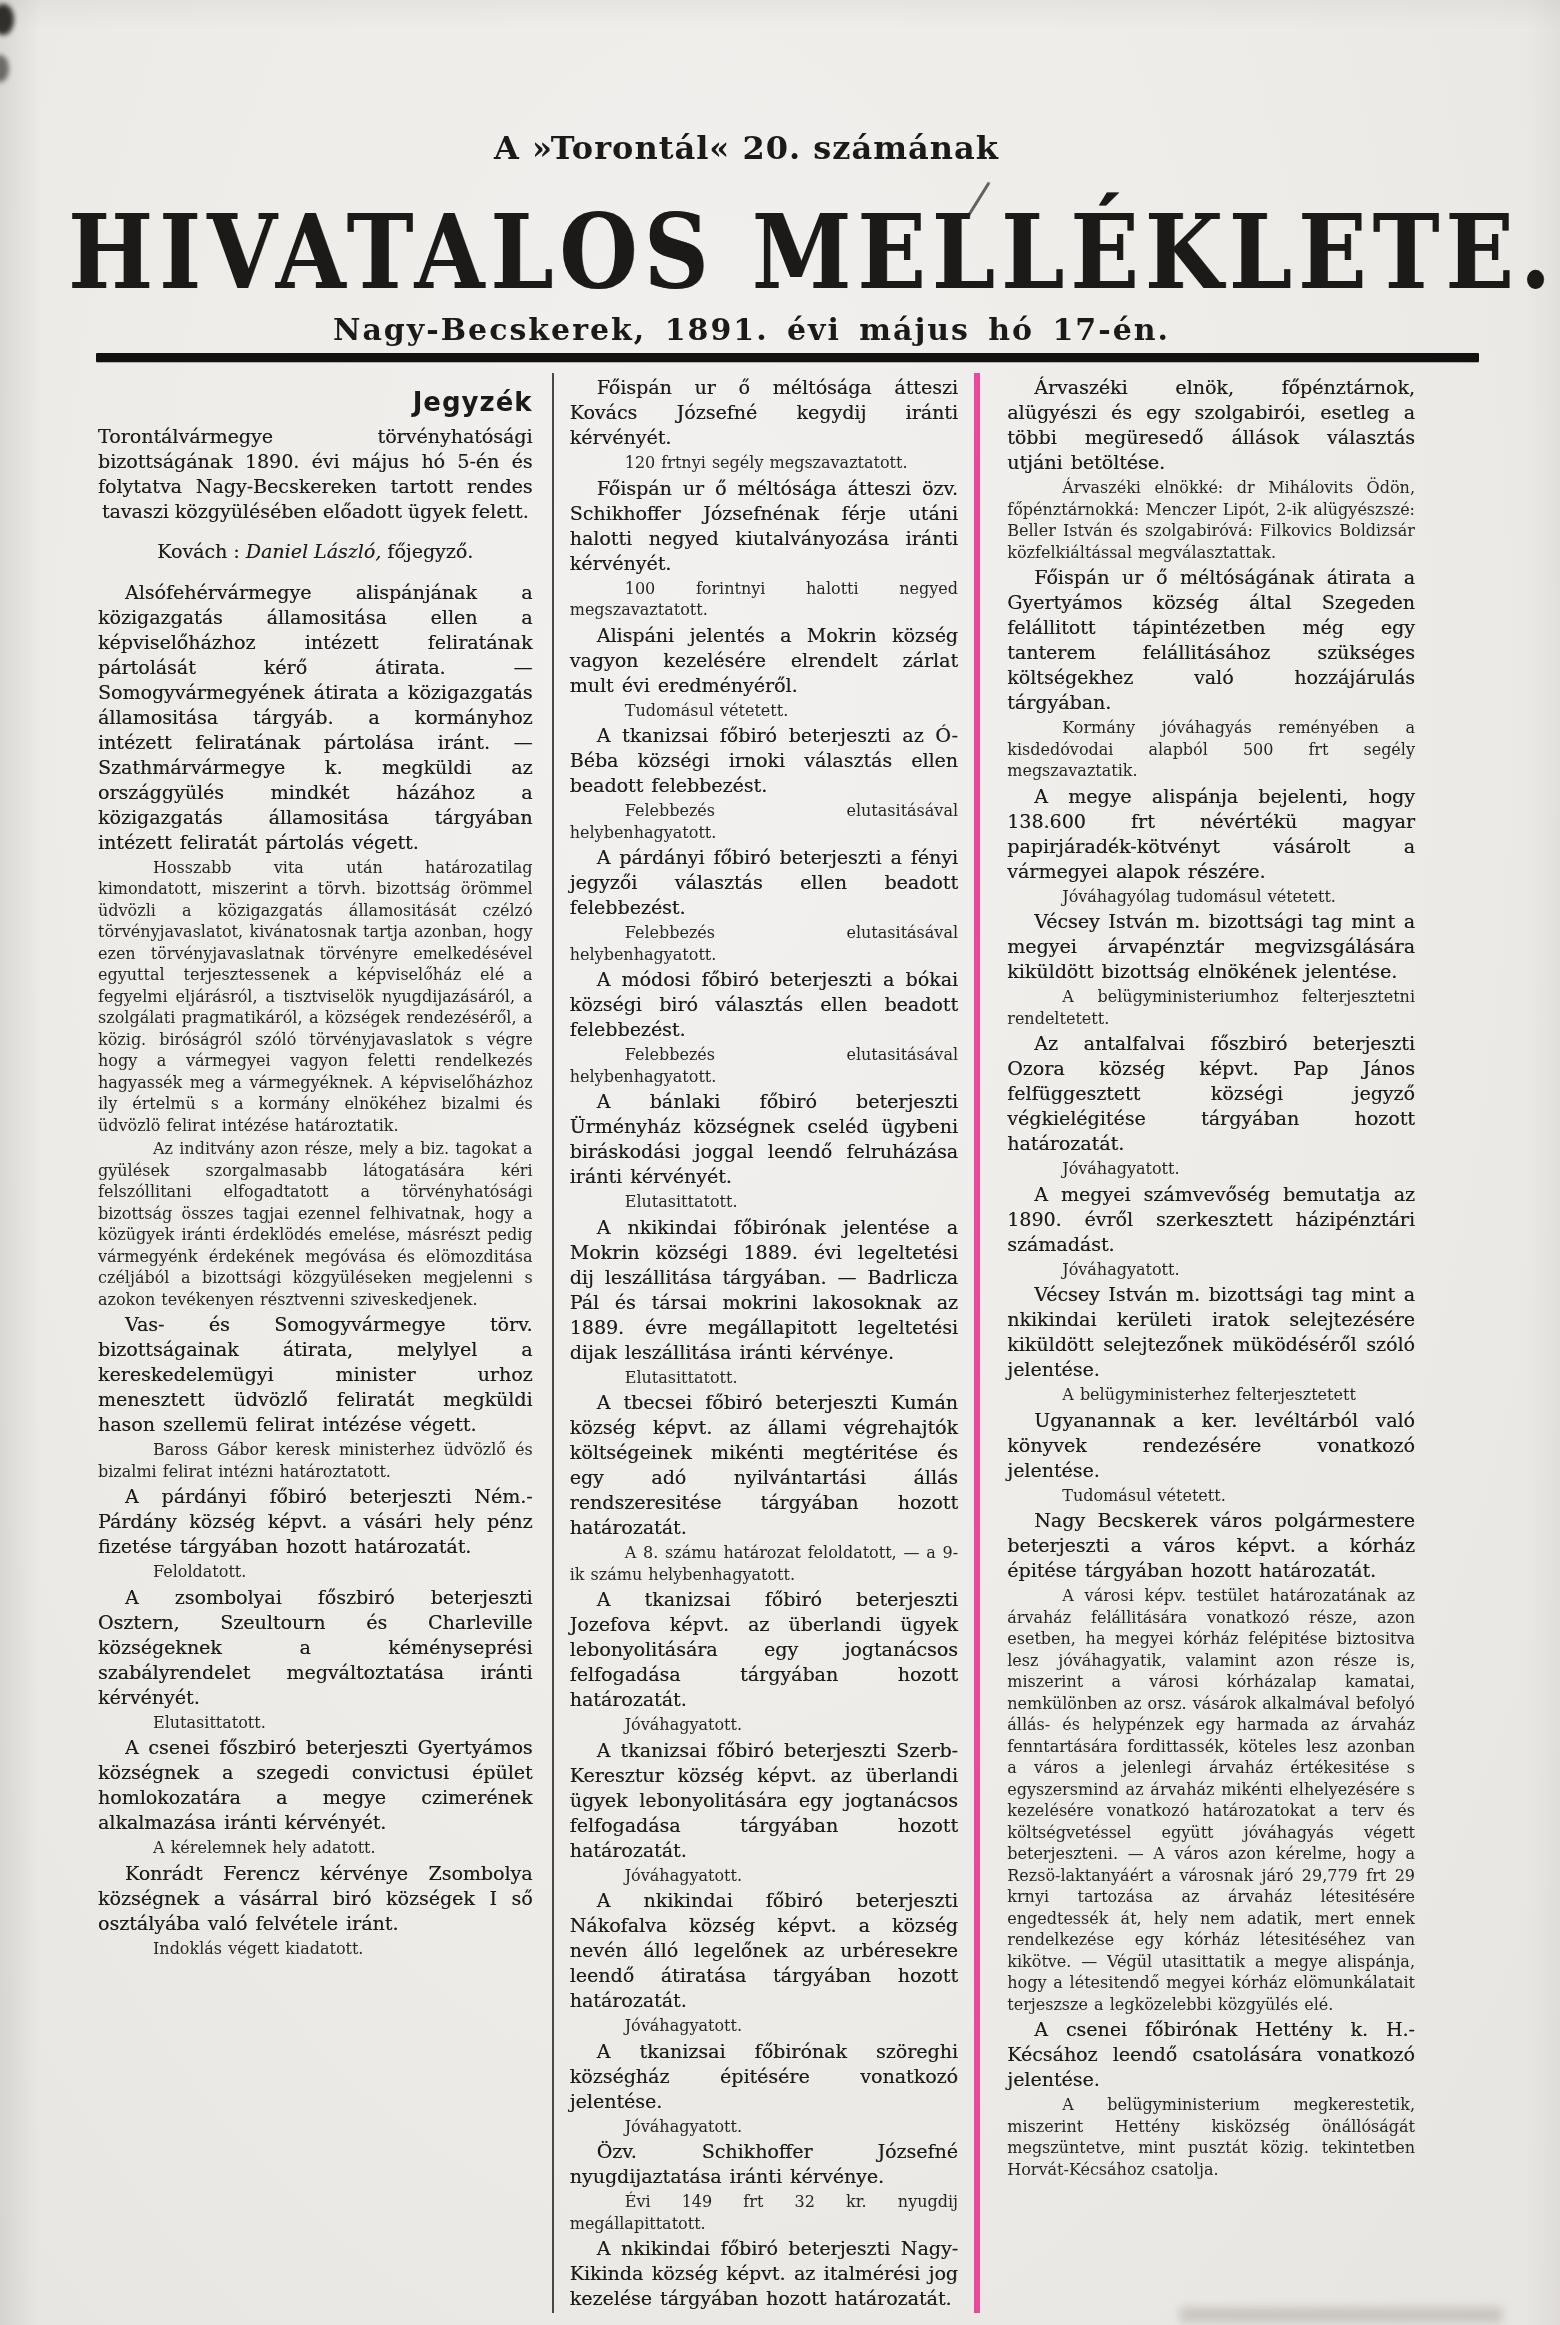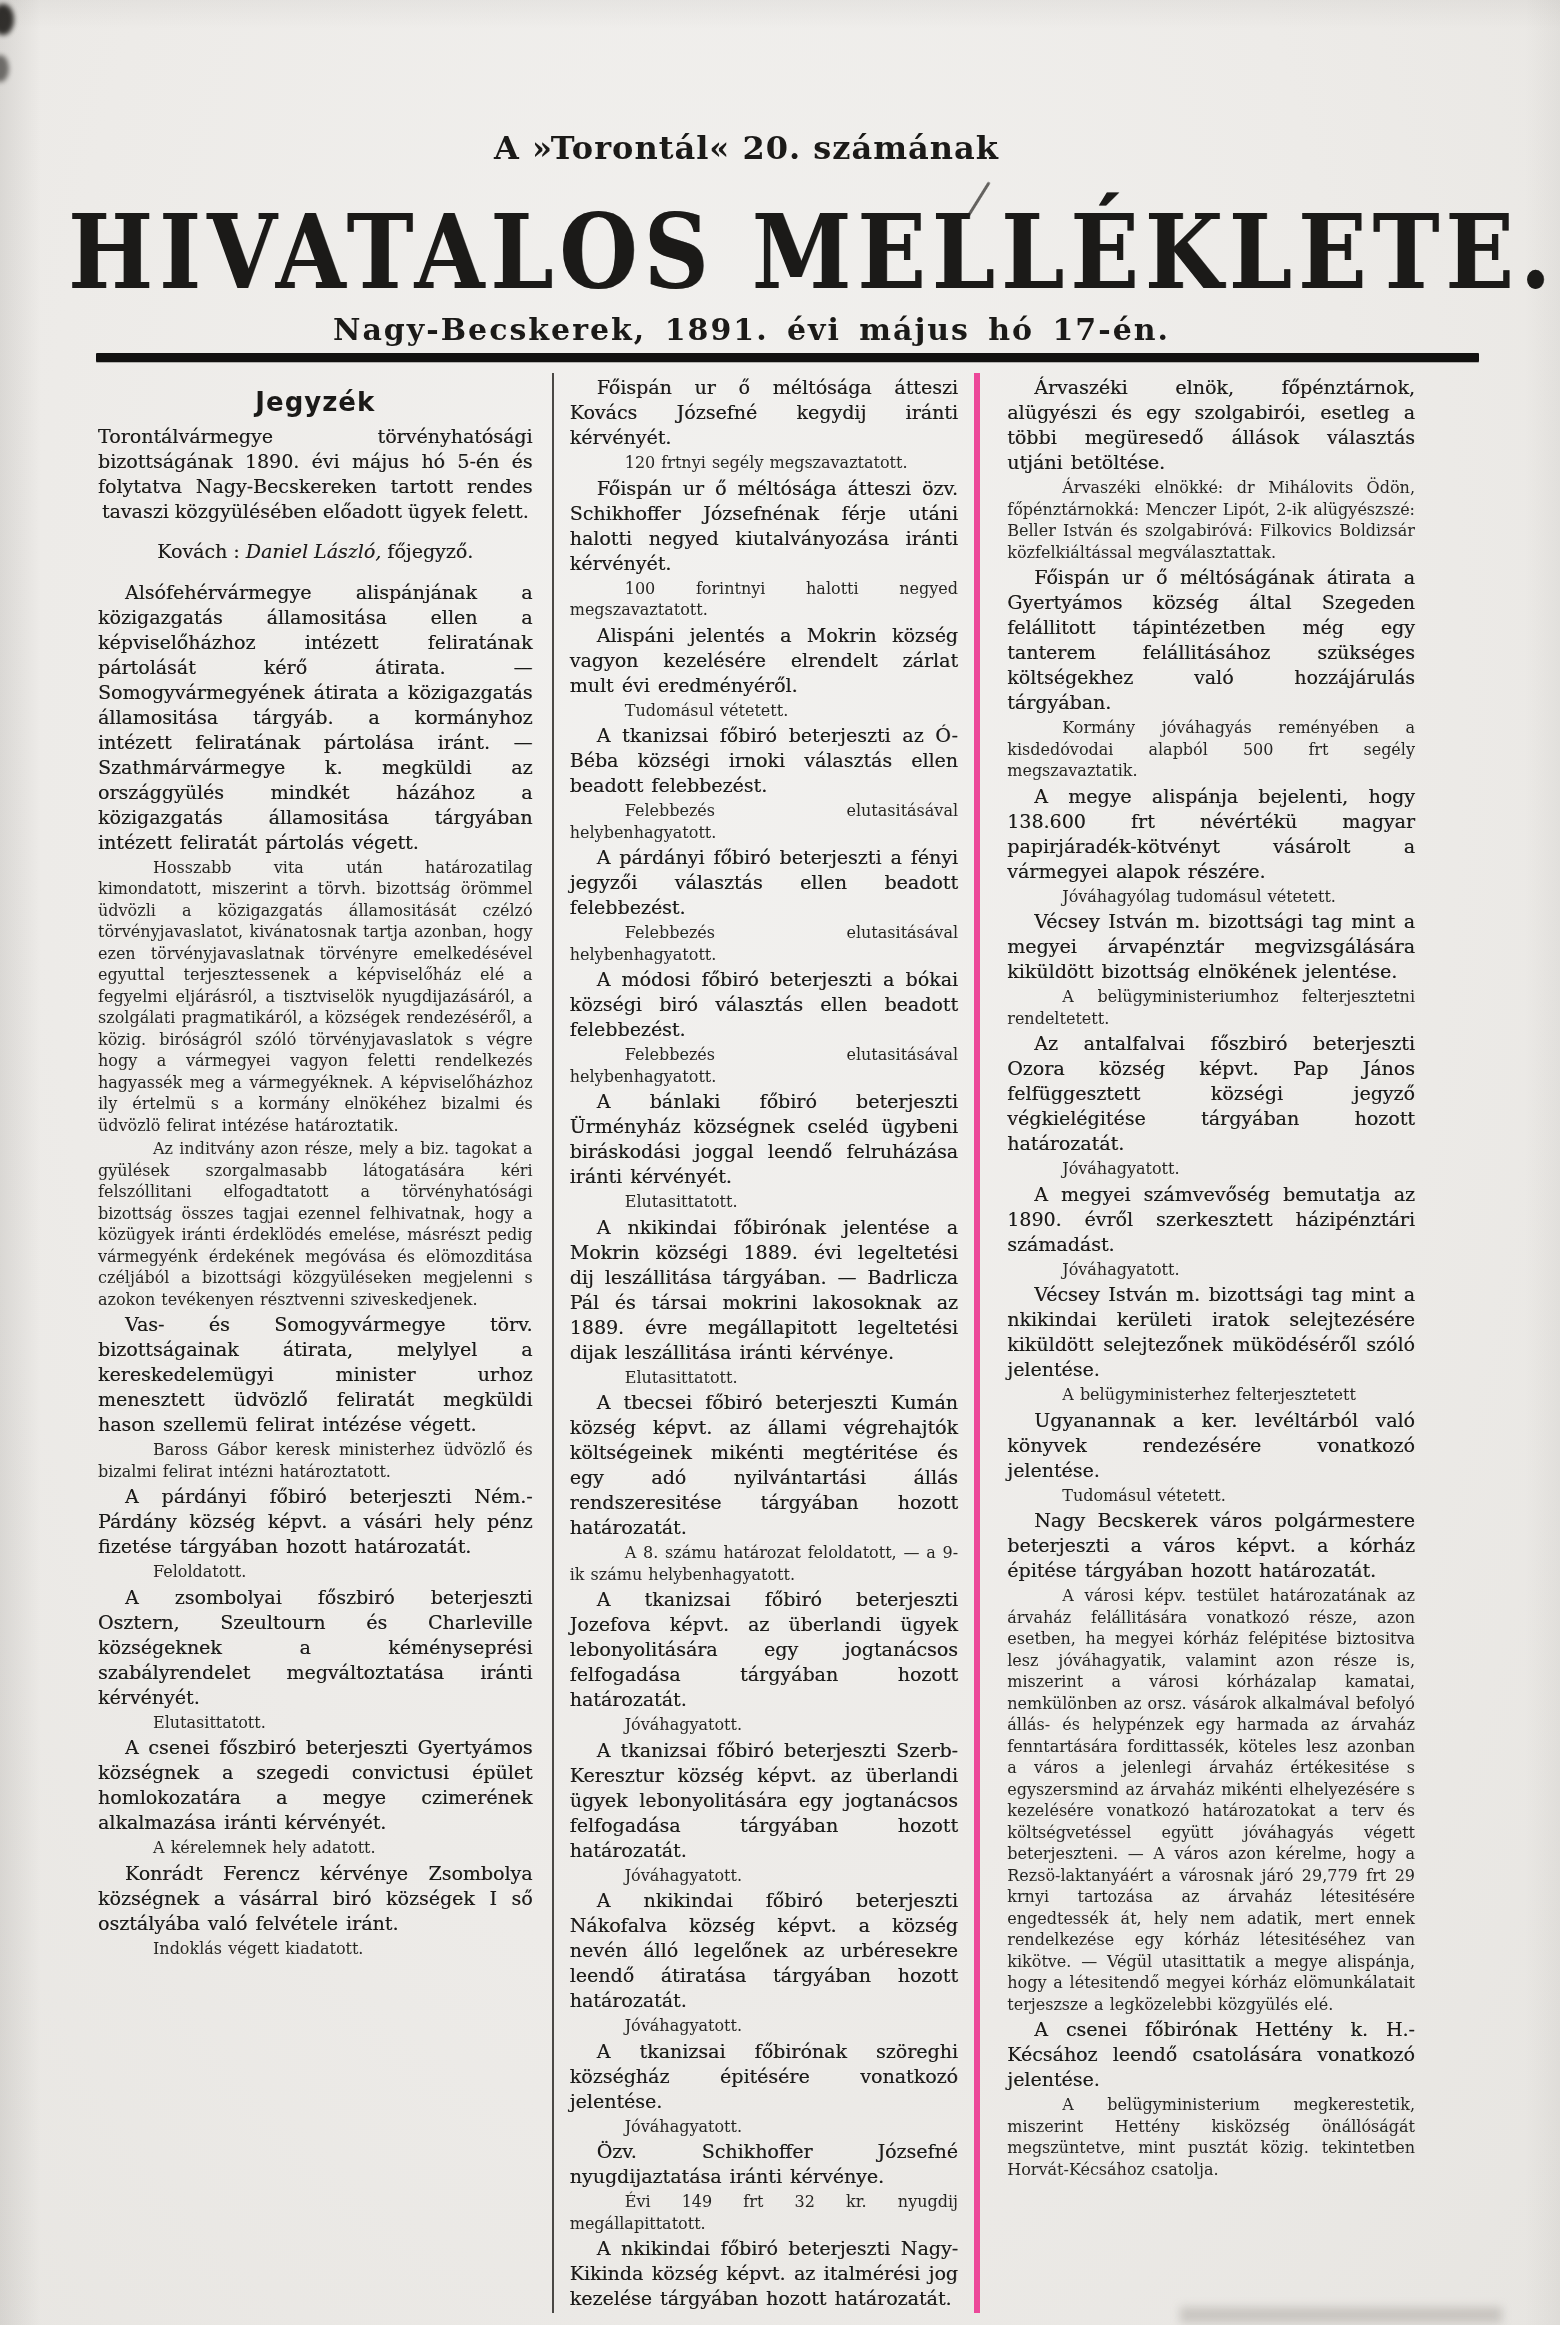--- a/index.html
+++ b/index.html
@@ -37,21 +37,21 @@
 
   
   .columns{position:absolute;top:373px;left:98px;width:1317px;display:flex;align-items:stretch;}
   .col{box-sizing:border-box;}
   .col-1{width:458px;padding:0 19.5px 0 0;}
   .col-2{width:431px;padding:0 15.6px;border-left:2px solid #4a4845;border-right:6px solid #ec4899;}
   .col-3{width:427px;padding:0 0 0 15.6px;margin-left:12px;}
 
   p{margin:2px 0;}
   .p-heading{font-family:"DejaVu Sans", sans-serif;font-weight:bold;font-size:26px;
-    text-align:center;letter-spacing:1px;margin:13.7px 0 7.8px;}
+    text-align:right;letter-spacing:1px;margin:13.7px 0 7.8px;}
   .p-intro{font-size:19px;line-height:25px;text-align:justify;text-align-last:center;
     margin:0 0 7.8px;text-shadow:0.3px 0 0 rgba(0,0,0,.45);}
   .p-presenter{font-size:19px;text-align:center;margin:15.6px 0 17.6px;
     text-shadow:0.3px 0 0 rgba(0,0,0,.4);}
   .p-presenter em{font-style:italic;}
   .p-item{font-size:19px;line-height:25px;text-align:justify;text-indent:27px;
     word-spacing:2px;text-shadow:0.3px 0 0 rgba(0,0,0,.5);}
   .p-response{font-size:16px;line-height:21.5px;text-align:justify;text-indent:55px;
     color:#262522;word-spacing:1px;}
 </style>

